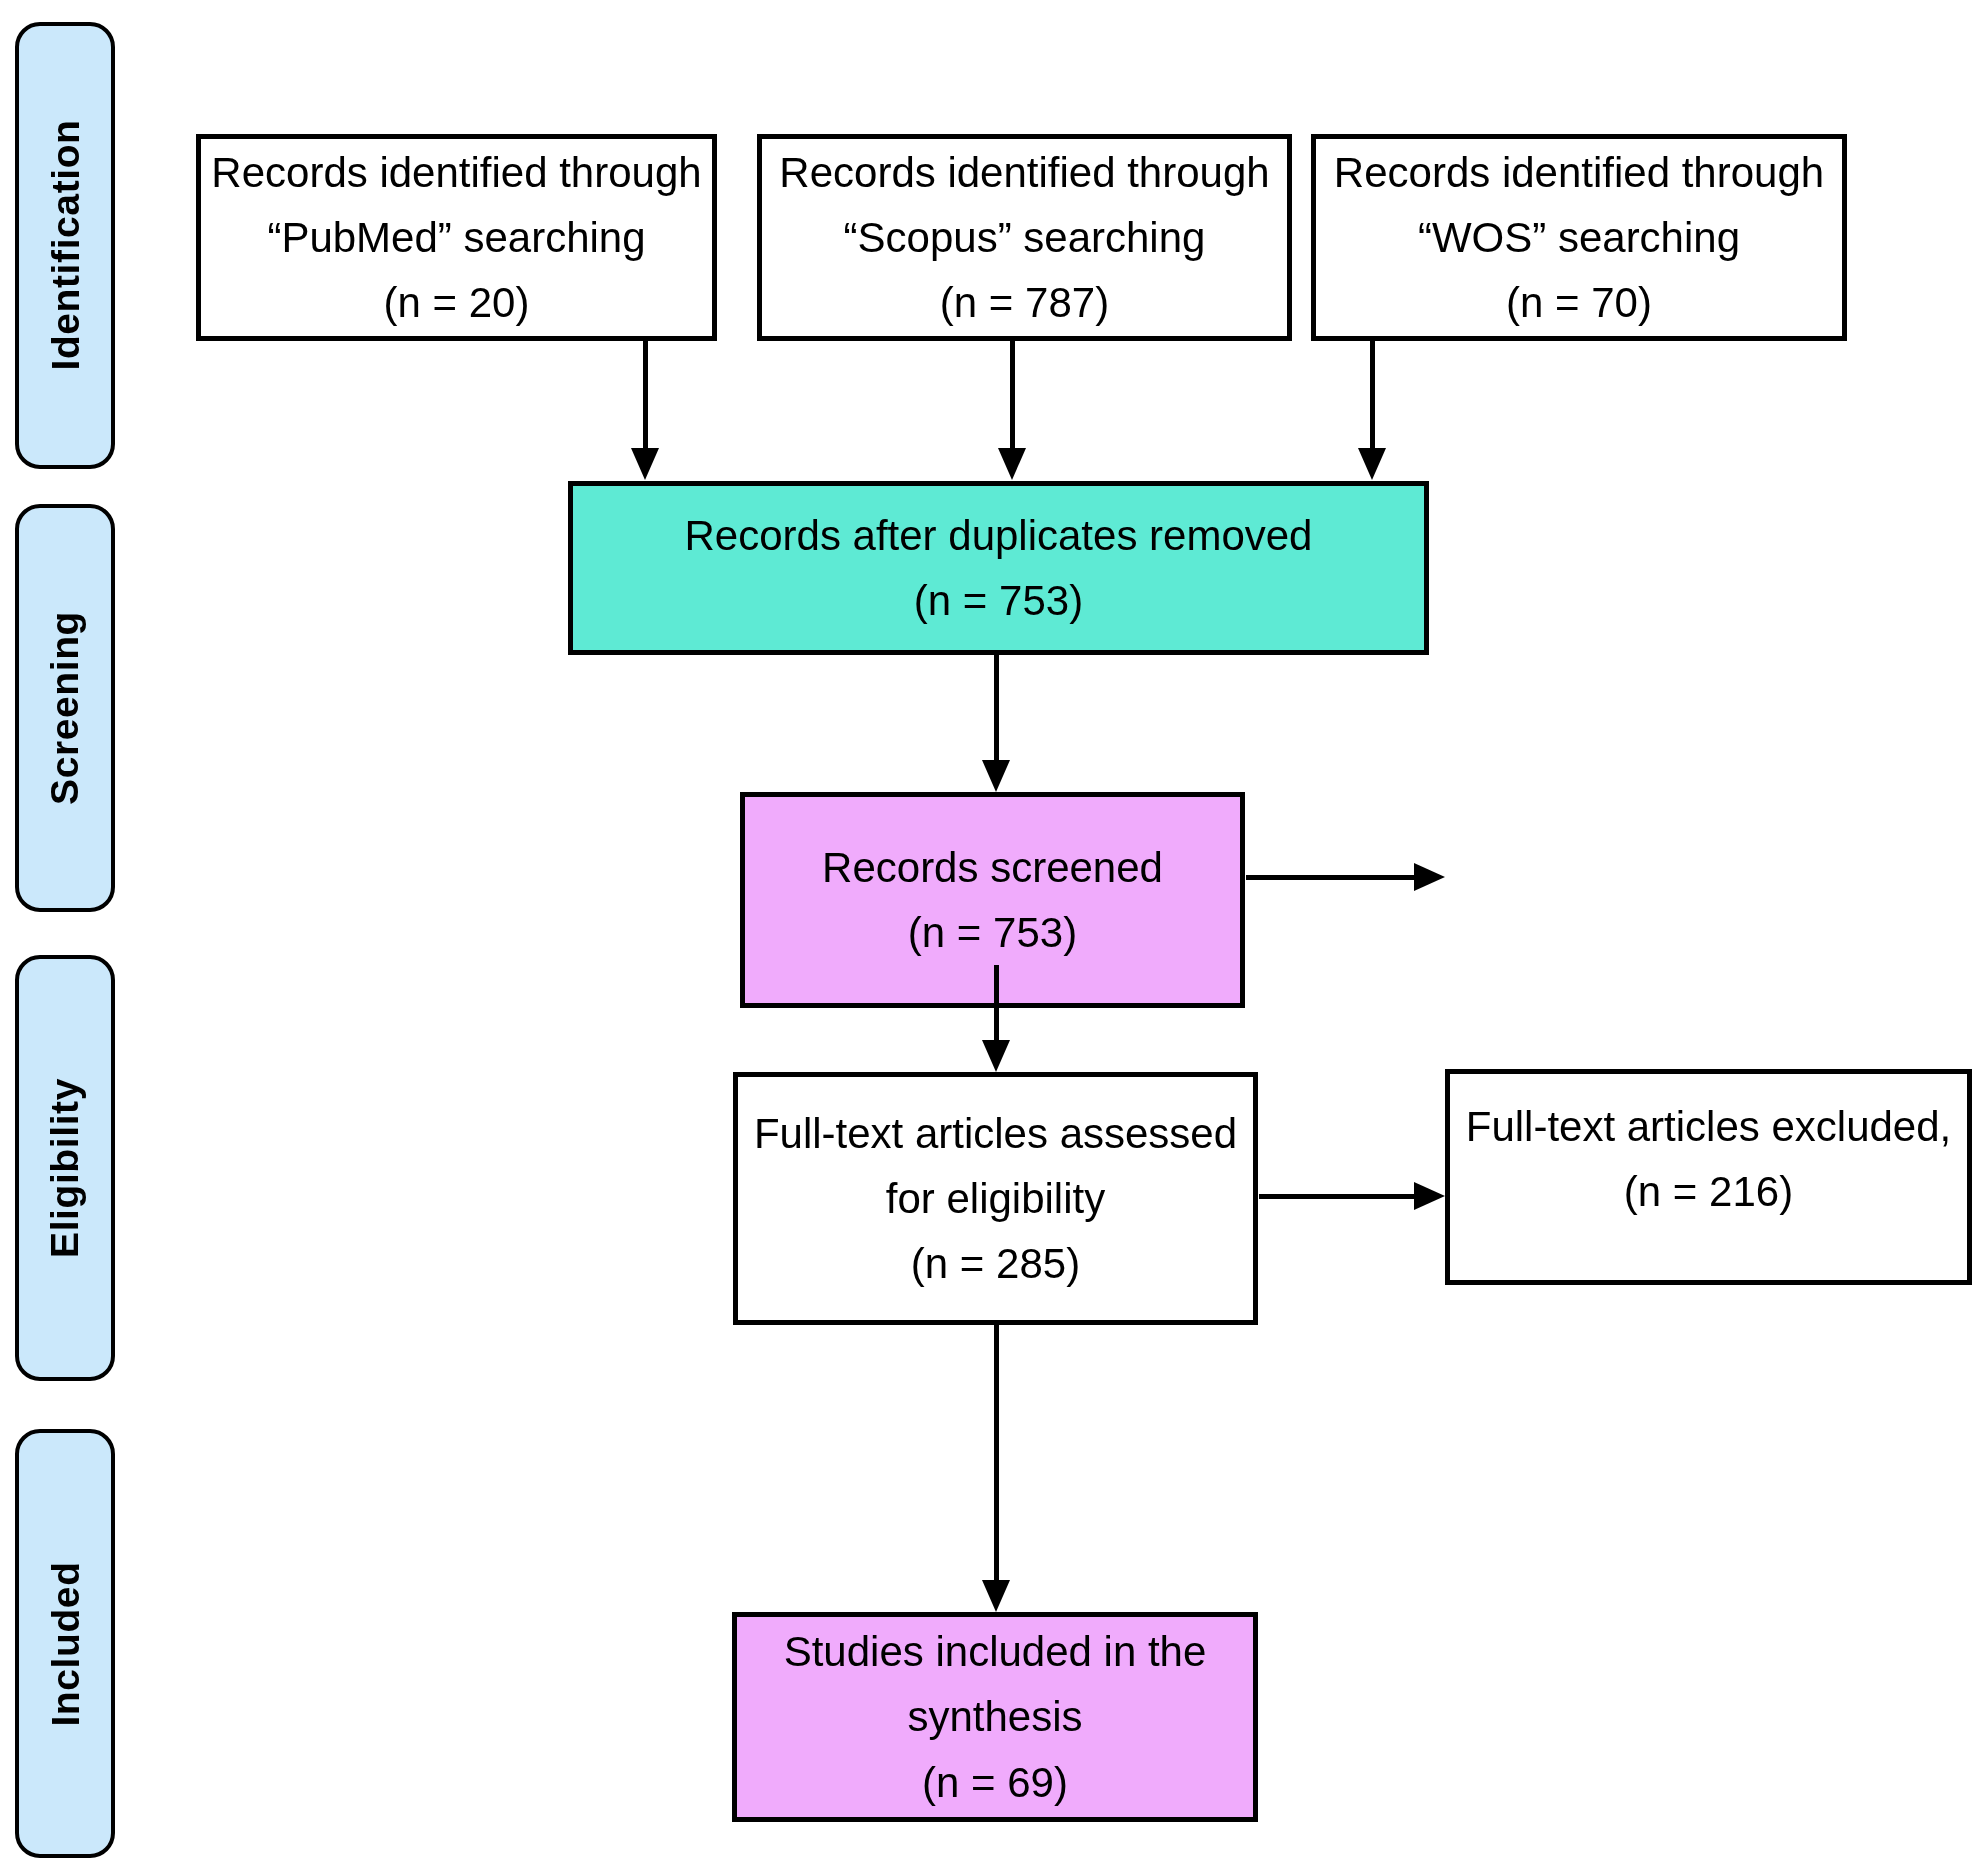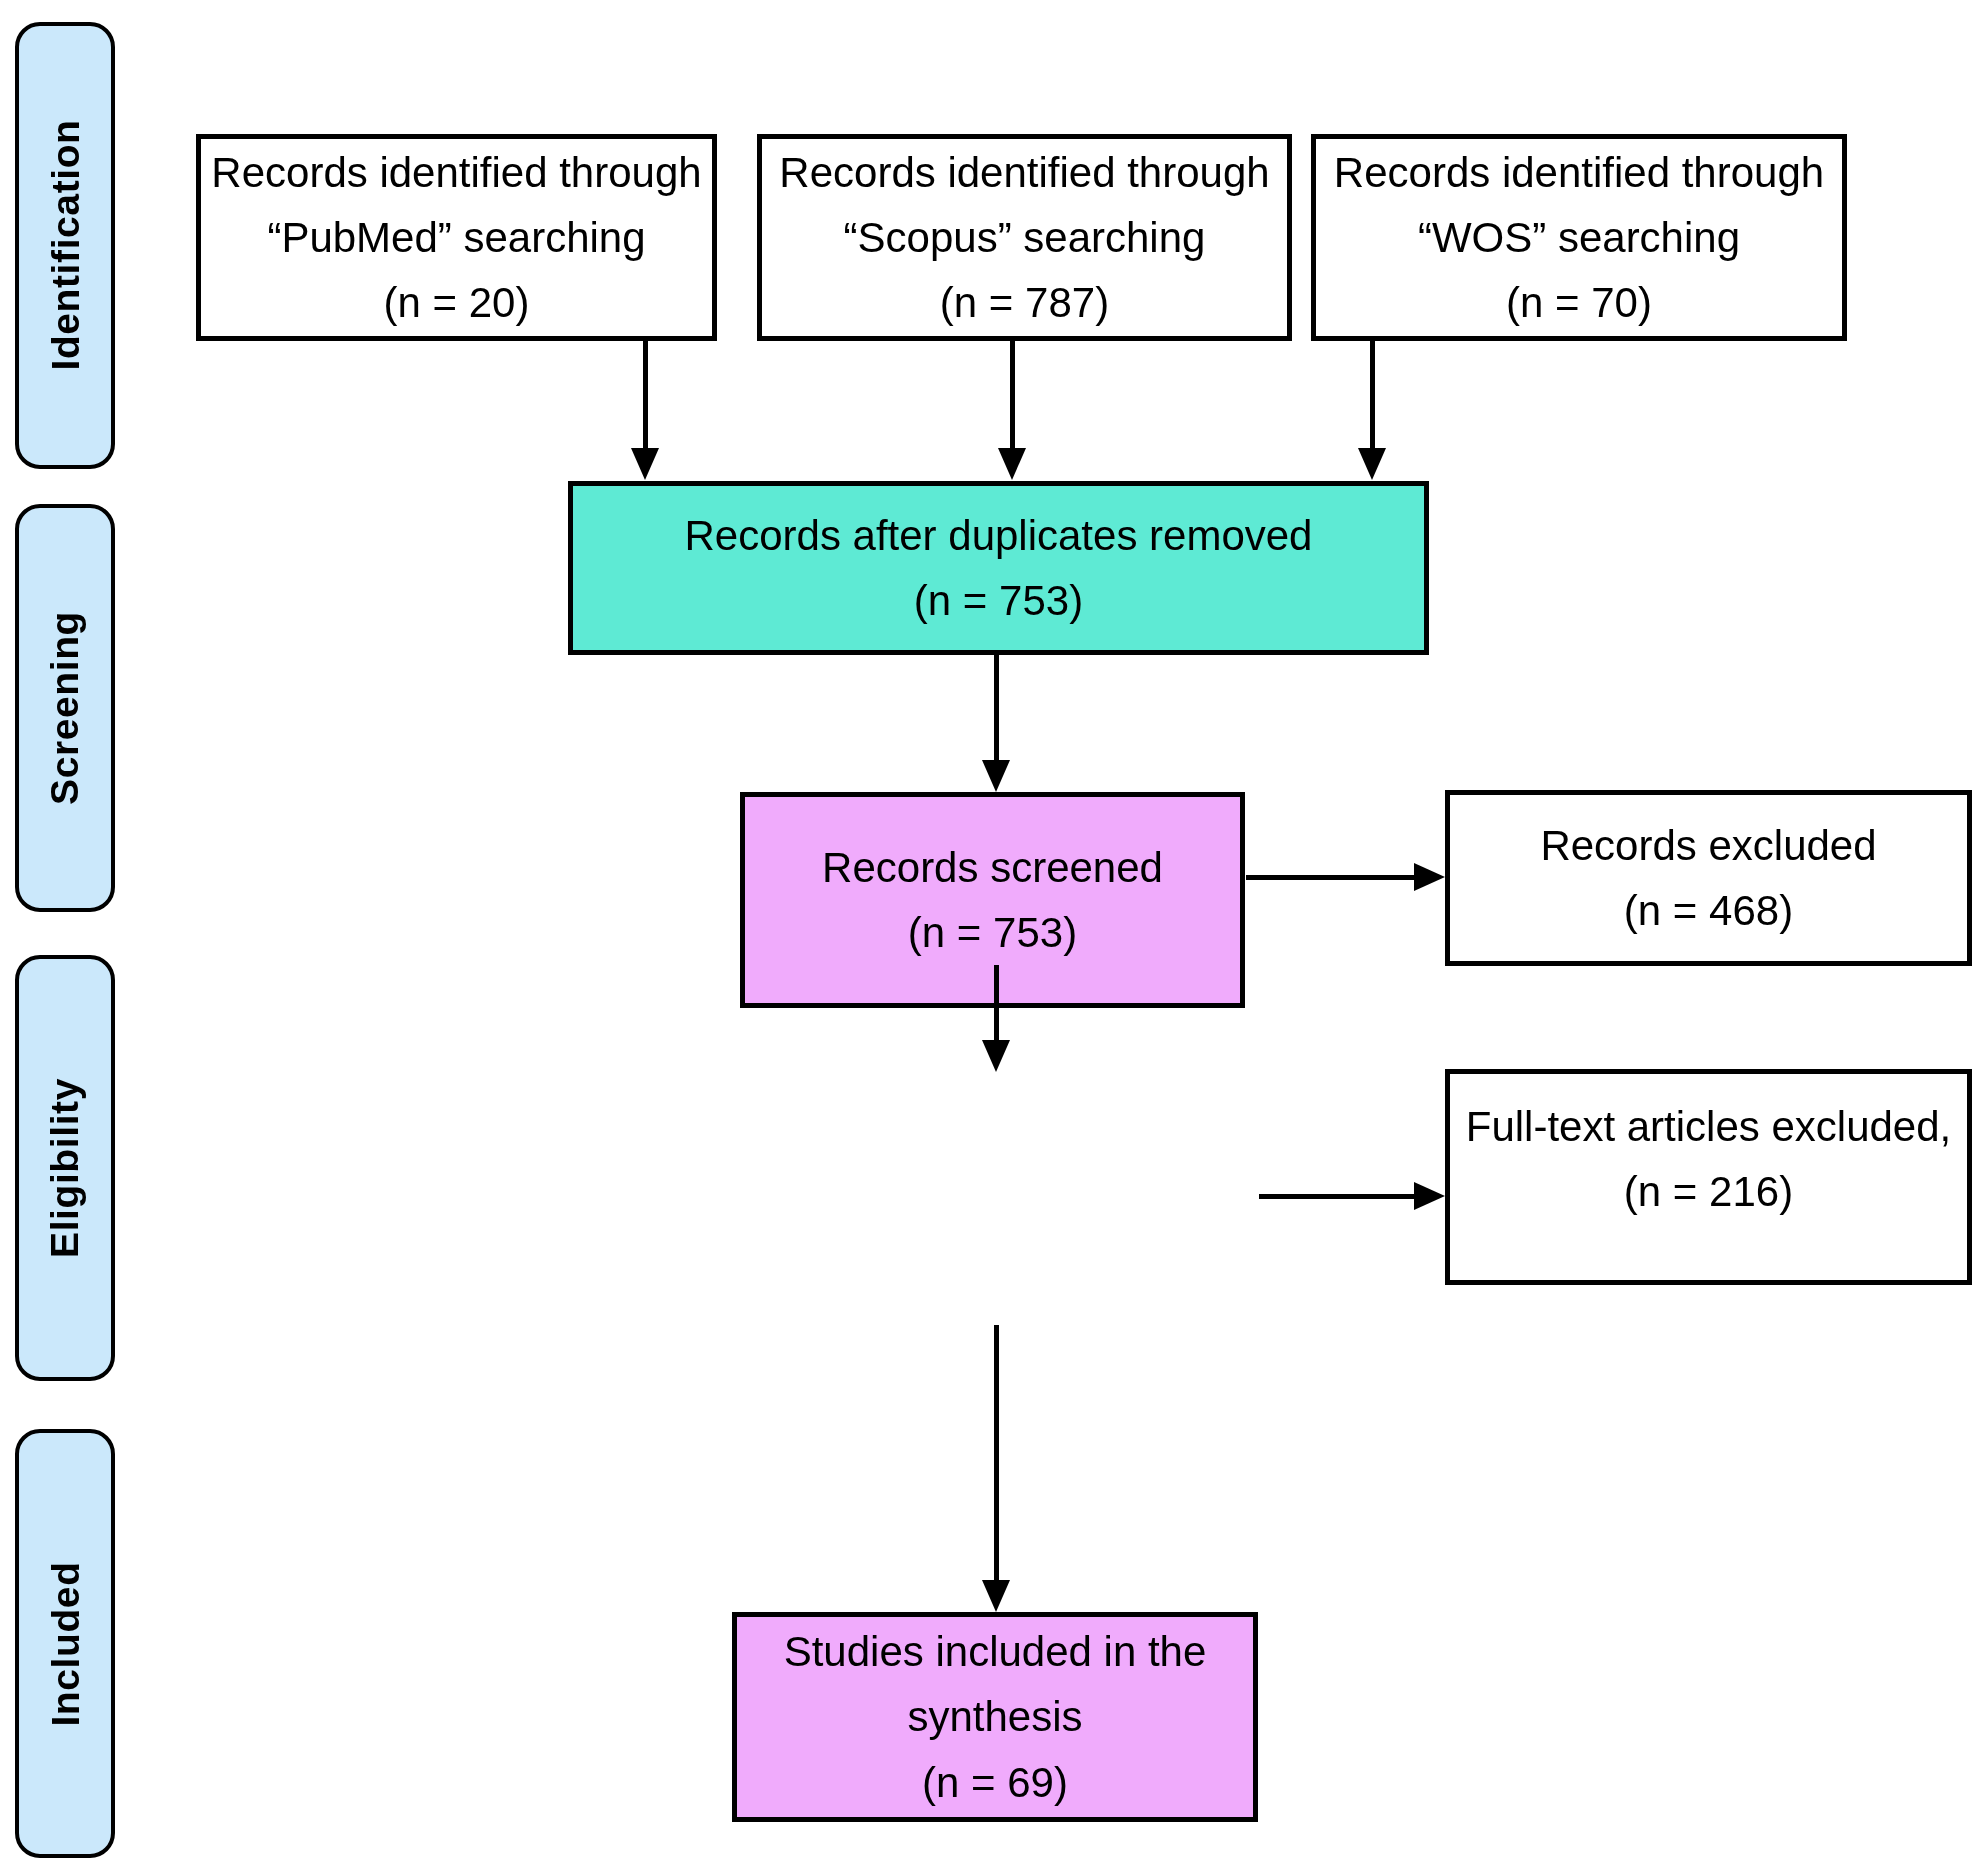--- a/index.html
+++ b/index.html
@@ -136,28 +136,29 @@
   <div class="head-down" style="left:982px; top:760px;"></div>
 
   <div class="fbox" style="left: 740px; top: 792px; width: 505px; height: 216px; background: #f0abfc;">
     <span class="fbox-text">Records screened
 (n = 753)</span>
   </div>
 
   <div class="hline" style="left:1246px; top:875px; width:169px;"></div>
   <div class="head-right" style="left:1414px; top:863px;"></div>
 
-  <div class="fbox" style="left: 1445px; top: 790px; width: 527px; height: 176px; background: rgb(255, 255, 255);">
-    <span class="fbox-text">Records excluded
-(n = 468)</span>
-  </div>
 
   <div class="vline" style="left:994px; top:965px; height:76px;"></div>
   <div class="head-down" style="left:982px; top:1040px;"></div>
 
+  <div class="fbox" style="left: 733px; top: 1072px; width: 525px; height: 253px; background: rgb(255, 255, 255);">
+    <span class="fbox-text">Full-text articles assessed
+for eligibility
+(n = 285)</span>
+  </div>
 
   <div class="hline" style="left:1259px; top:1194px; width:156px;"></div>
   <div class="head-right" style="left:1414px; top:1182px;"></div>
 
   <div class="fbox top-aligned" style="left: 1445px; top: 1069px; width: 527px; height: 216px; background: rgb(255, 255, 255);">
     <span class="fbox-text">Full-text articles excluded,
 (n = 216)</span>
   </div>
 
   <div class="vline" style="left:994px; top:1325px; height:257px;"></div>

